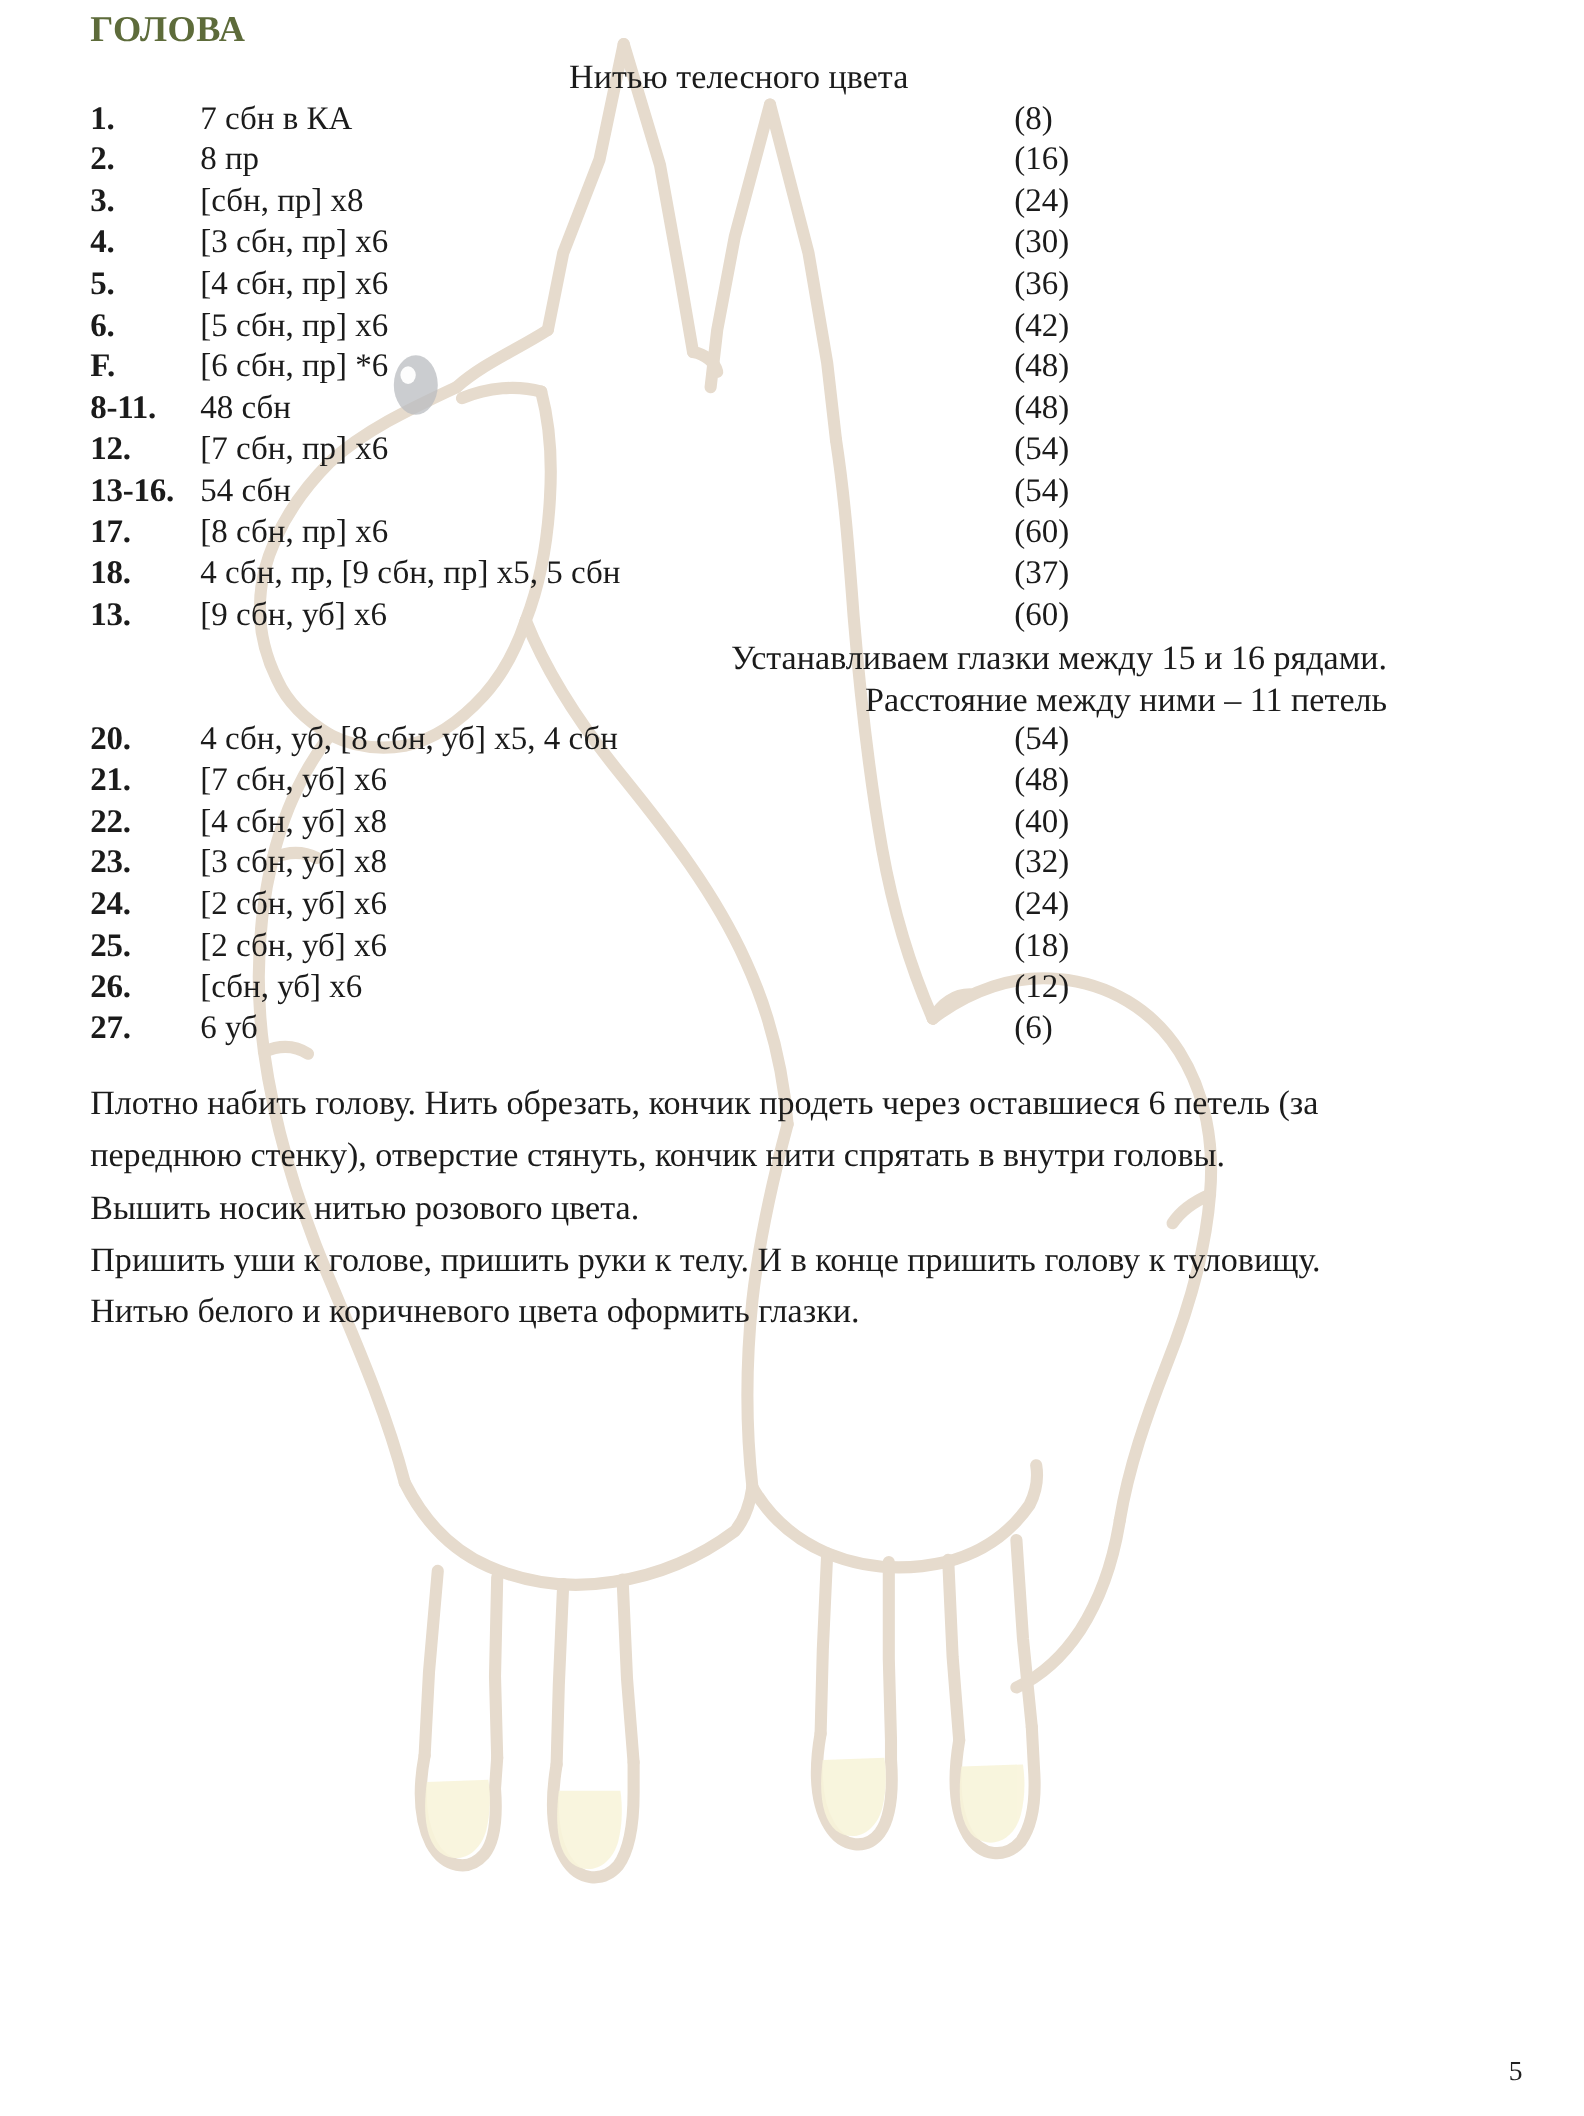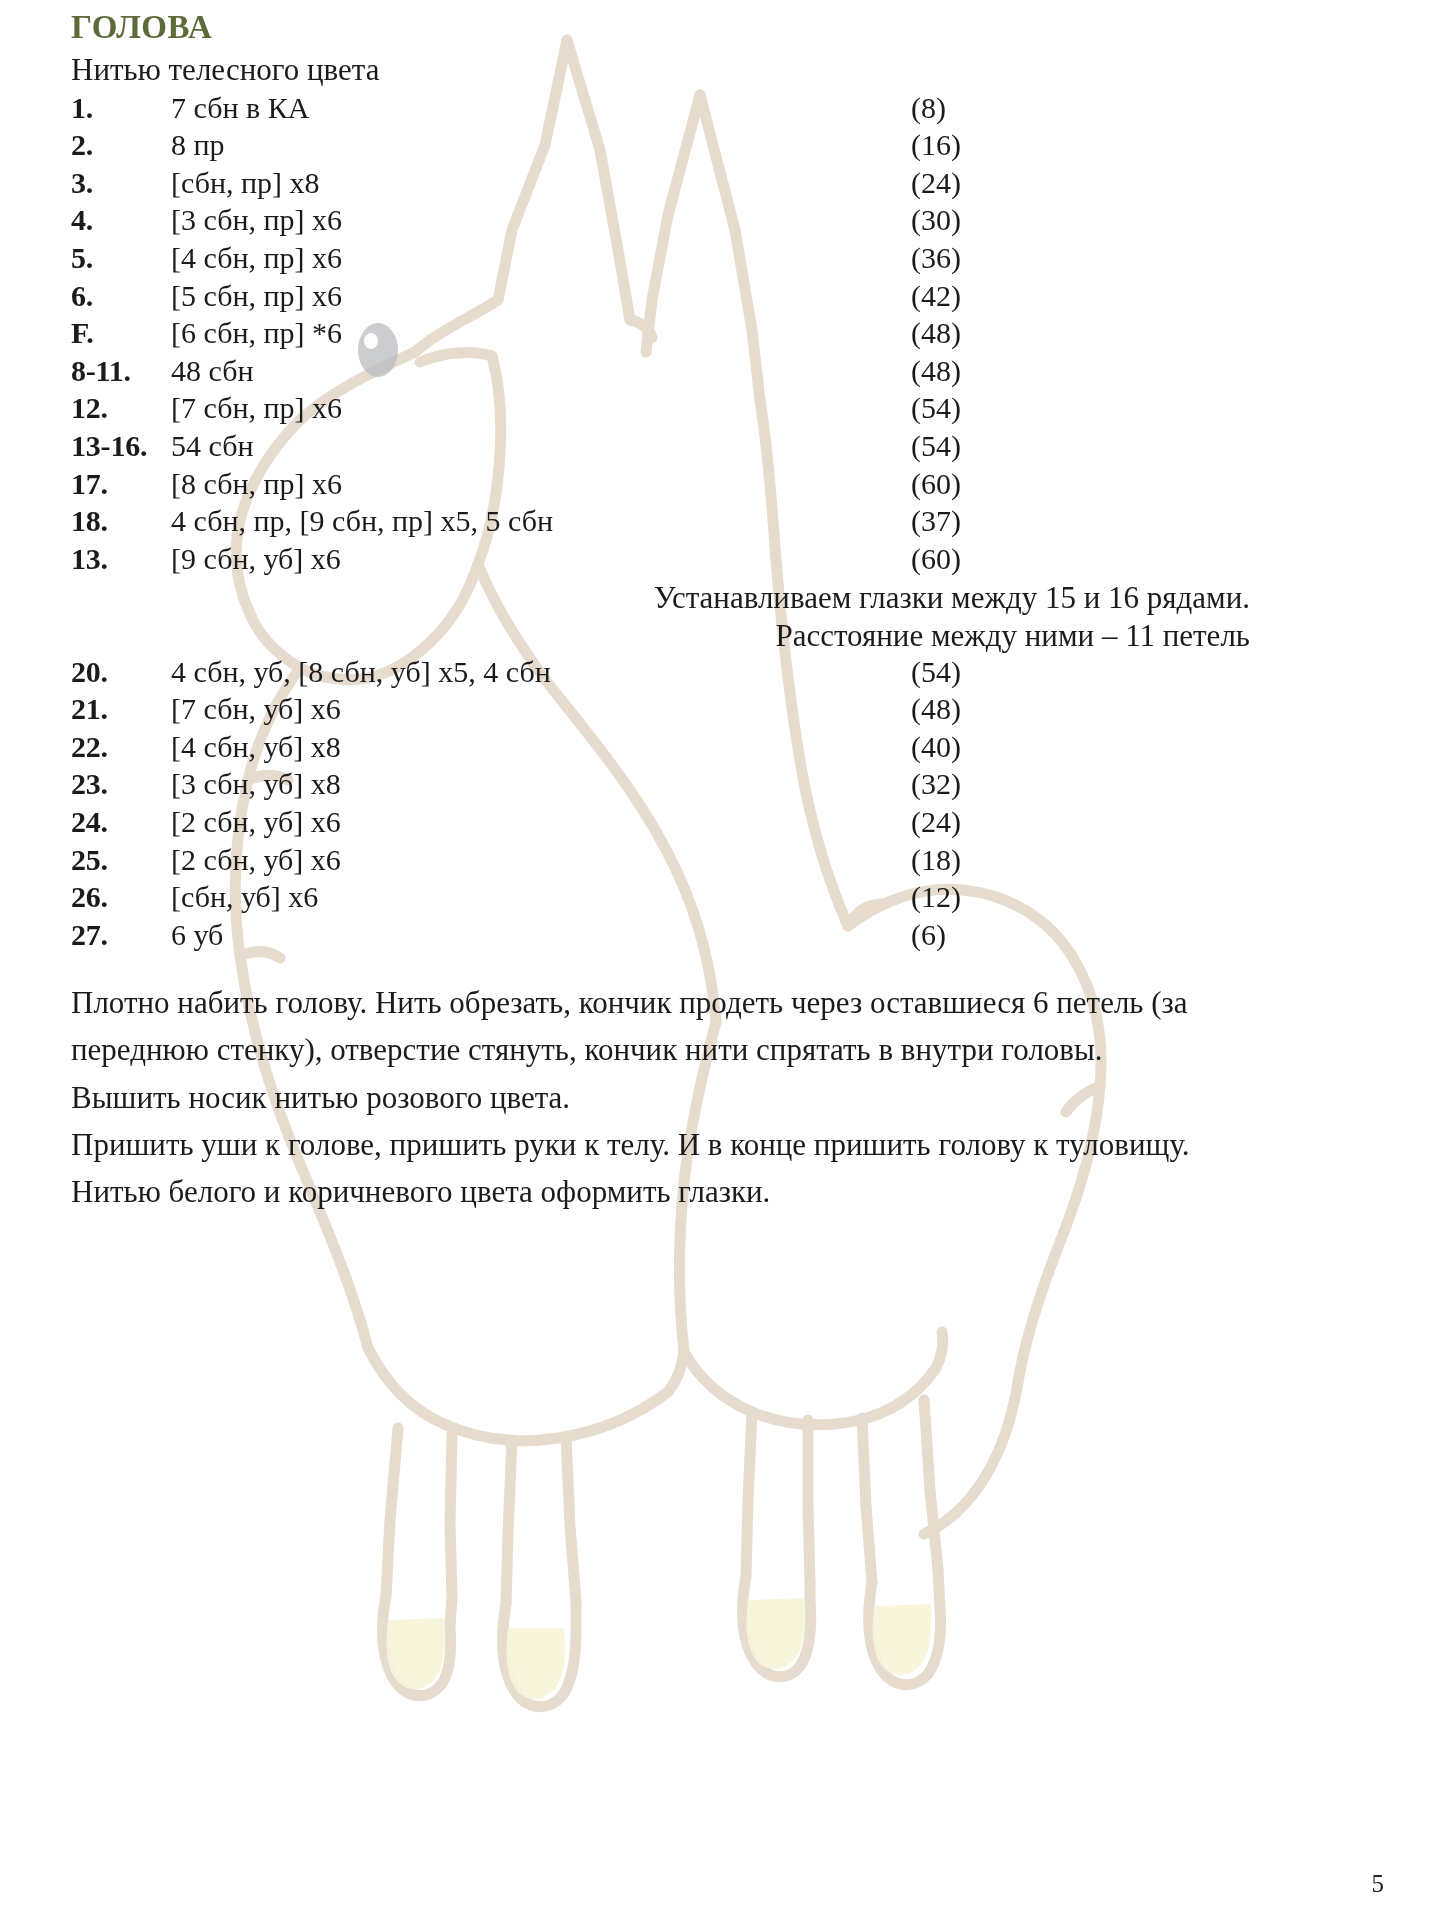--- a/index.html
+++ b/index.html
@@ -27,36 +27,37 @@
     pointer-events: none;
   }
 
   
   #content {
     position: absolute;
     left: 0;
     top: 0;
     width: 1245px;
     z-index: 2;
-    padding: 0 0 0 5px;
+    padding: 0 0 0 16px;
   }
 
   .page-heading {
     font-size: 33px;
     font-weight: bold;
     color: #5d6b3a;
     letter-spacing: 0.5px;
     margin: 8px 0 2px 66px;
     line-height: 1.2;
   }
 
   .lead-line {
     font-size: 31px;
     margin: 2px 0 2px 66px;
     line-height: 1.26;
+    text-align: center;
   }
 
   .rows {
     margin: 0;
     padding: 0;
     list-style: none;
   }
 
   .row {
     display: flex;

